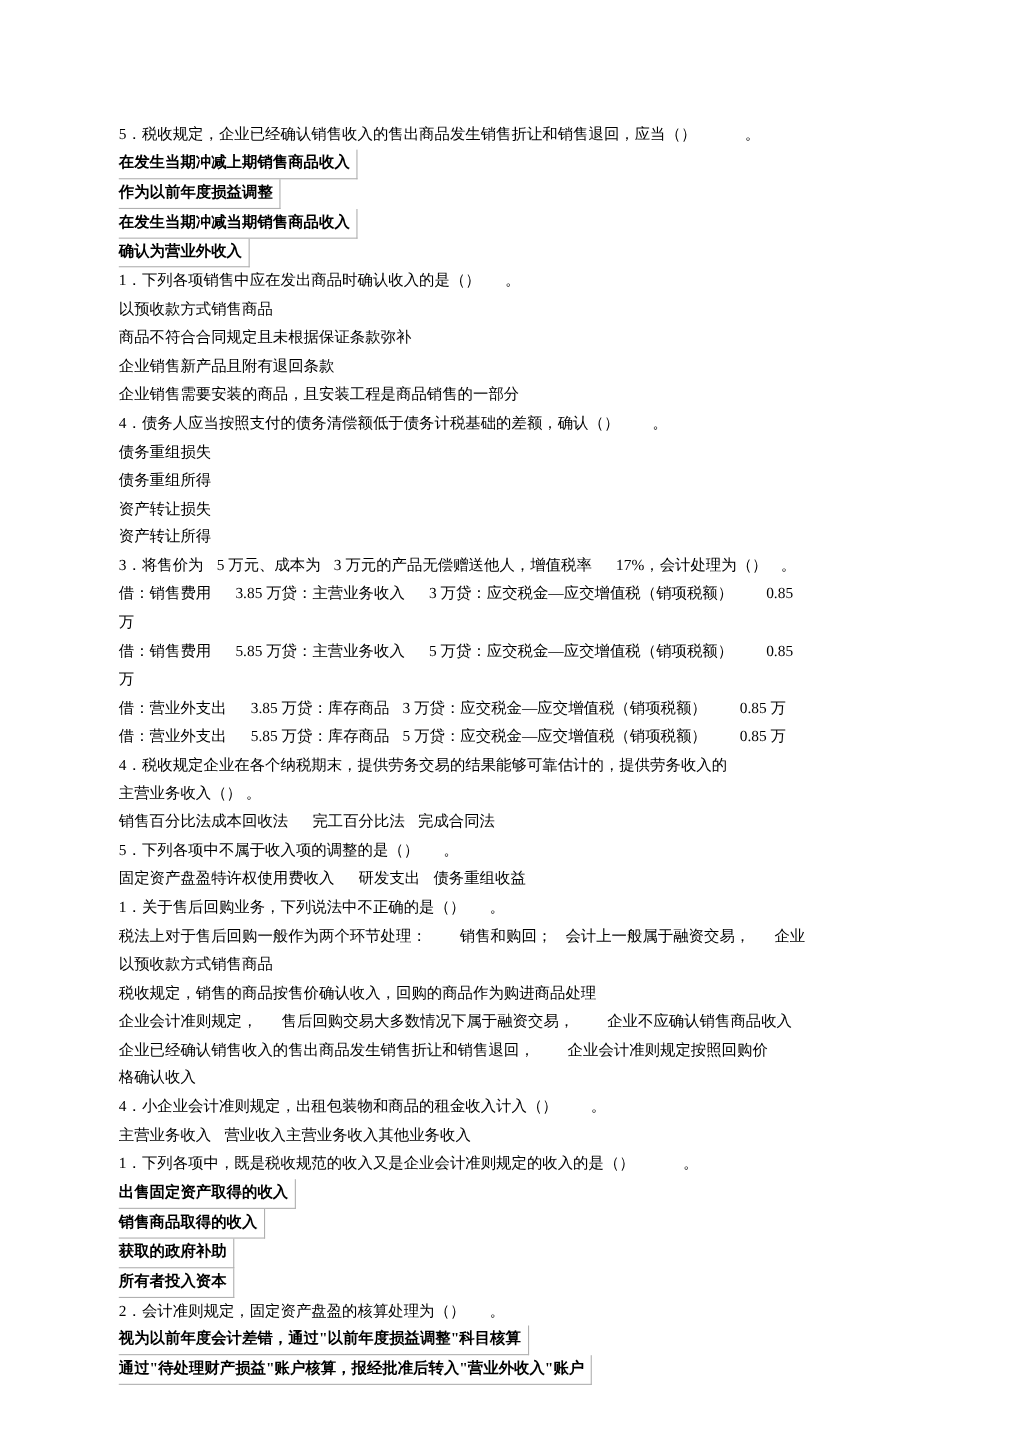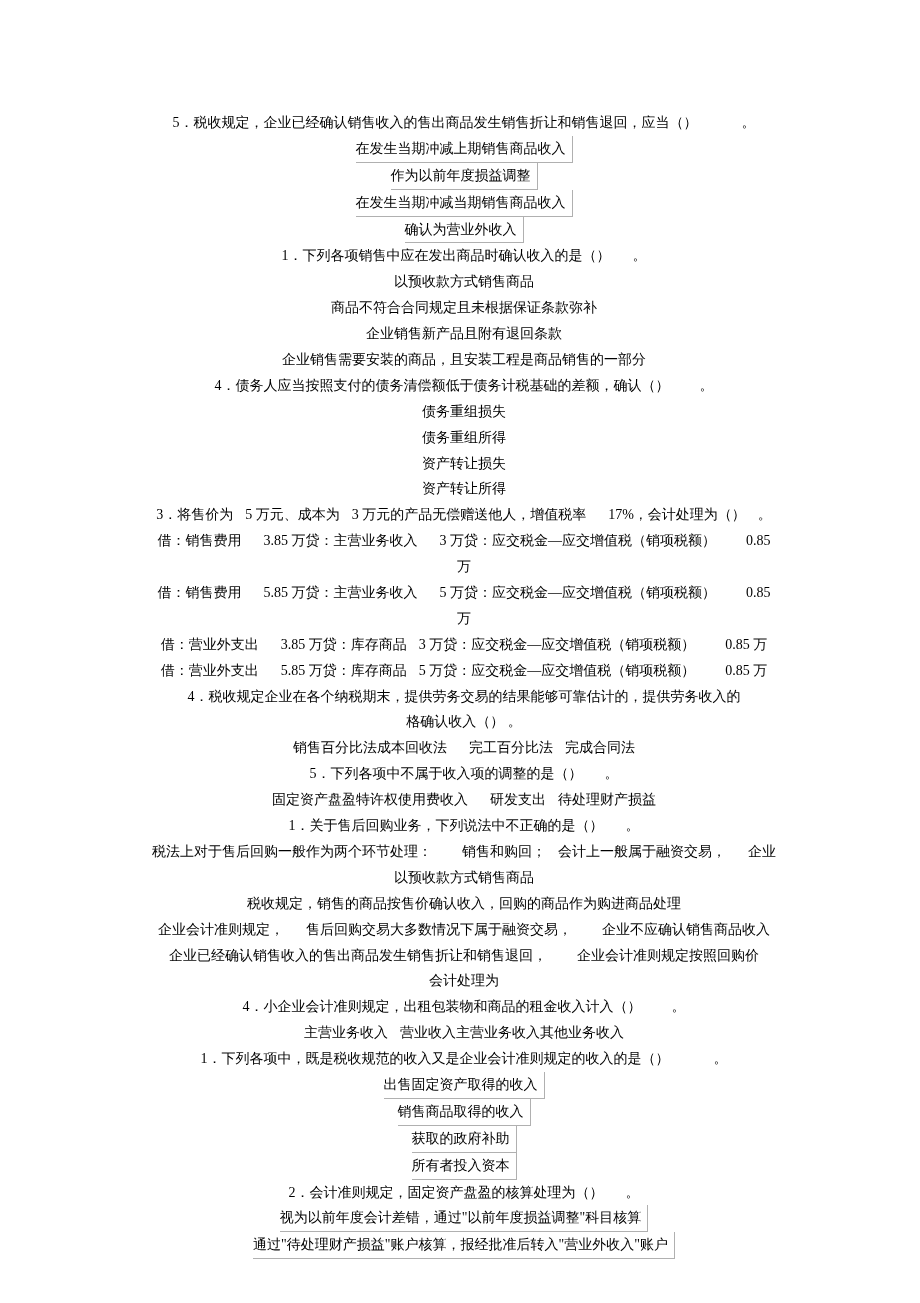--- a/index.html
+++ b/index.html
@@ -8,27 +8,27 @@
     line-height: 1.85;
     color: #000;
     background: #fff;
     width: 920px;
     margin: 0;
     padding: 110px 100px 60px 108px;
     box-sizing: border-box;
   }
   .line {
     white-space: normal;
-    text-align: center;
   }
   .bordered {
     display: inline-block;
     border-right: 1px solid #b0b0b0;
     border-bottom: 1px solid #b0b0b0;
     padding-right: 6px;
+    font-weight: bold;
   }
   .gap1 { display:inline-block; width: 12px; }
   .gap2 { display:inline-block; width: 22px; }
   .gap3 { display:inline-block; width: 30px; }
   .gap4 { display:inline-block; width: 44px; }
 </style>
 </head>
 <body>
 
 <div class="line">
@@ -67,47 +67,47 @@
 </div>
 <div class="line"><span>万</span></div>
 <div class="line">
   <span>借：营业外支出</span><span class="gap2"></span><span>3.85 万贷：库存商品</span><span class="gap1"></span><span>3 万贷：应交税金—应交增值税（销项税额）</span><span class="gap3"></span><span>0.85 万</span>
 </div>
 <div class="line">
   <span>借：营业外支出</span><span class="gap2"></span><span>5.85 万贷：库存商品</span><span class="gap1"></span><span>5 万贷：应交税金—应交增值税（销项税额）</span><span class="gap3"></span><span>0.85 万</span>
 </div>
 
 <div class="line"><span>4．税收规定企业在各个纳税期末，提供劳务交易的结果能够可靠估计的，提供劳务收入的</span></div>
-<div class="line"><span>格确认收入（） 。</span></div>
+<div class="line"><span>主营业务收入（） 。</span></div>
 <div class="line">
   <span>销售百分比法成本回收法</span><span class="gap2"></span><span>完工百分比法</span><span class="gap1"></span><span>完成合同法</span>
 </div>
 
 <div class="line">
   <span>5．下列各项中不属于收入项的调整的是（）</span><span class="gap2"></span><span>。</span>
 </div>
 <div class="line">
-  <span>固定资产盘盈特许权使用费收入</span><span class="gap2"></span><span>研发支出</span><span class="gap1"></span><span>待处理财产损益</span>
+  <span>固定资产盘盈特许权使用费收入</span><span class="gap2"></span><span>研发支出</span><span class="gap1"></span><span>债务重组收益</span>
 </div>
 
 <div class="line">
   <span>1．关于售后回购业务，下列说法中不正确的是（）</span><span class="gap2"></span><span>。</span>
 </div>
 <div class="line">
   <span>税法上对于售后回购一般作为两个环节处理：</span><span class="gap3"></span><span>销售和购回；</span><span class="gap1"></span><span>会计上一般属于融资交易，</span><span class="gap2"></span><span>企业</span>
 </div>
 <div class="line"><span>以预收款方式销售商品</span></div>
 <div class="line"><span>税收规定，销售的商品按售价确认收入，回购的商品作为购进商品处理</span></div>
 <div class="line">
   <span>企业会计准则规定，</span><span class="gap2"></span><span>售后回购交易大多数情况下属于融资交易，</span><span class="gap3"></span><span>企业不应确认销售商品收入</span>
 </div>
 <div class="line">
   <span>企业已经确认销售收入的售出商品发生销售折让和销售退回，</span><span class="gap3"></span><span>企业会计准则规定按照回购价</span>
 </div>
-<div class="line"><span>会计处理为</span></div>
+<div class="line"><span>格确认收入</span></div>
 
 <div class="line">
   <span>4．小企业会计准则规定，出租包装物和商品的租金收入计入（）</span><span class="gap3"></span><span>。</span>
 </div>
 <div class="line">
   <span>主营业务收入</span><span class="gap1"></span><span>营业收入主营业务收入其他业务收入</span>
 </div>
 
 <div class="line">
   <span>1．下列各项中，既是税收规范的收入又是企业会计准则规定的收入的是（）</span><span class="gap4"></span><span>。</span>

